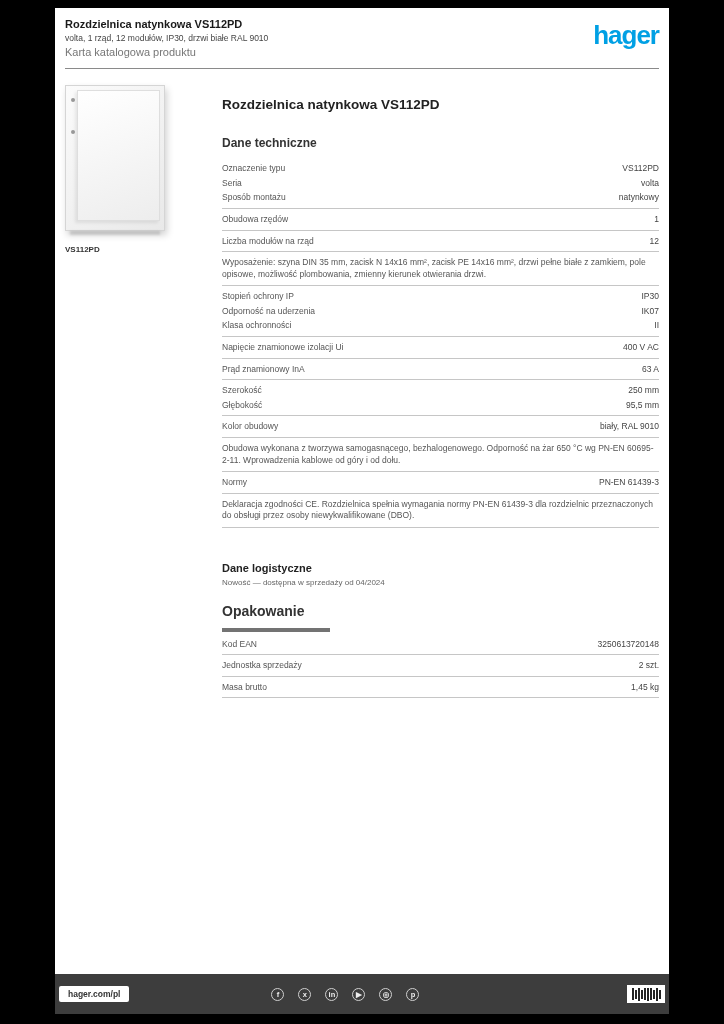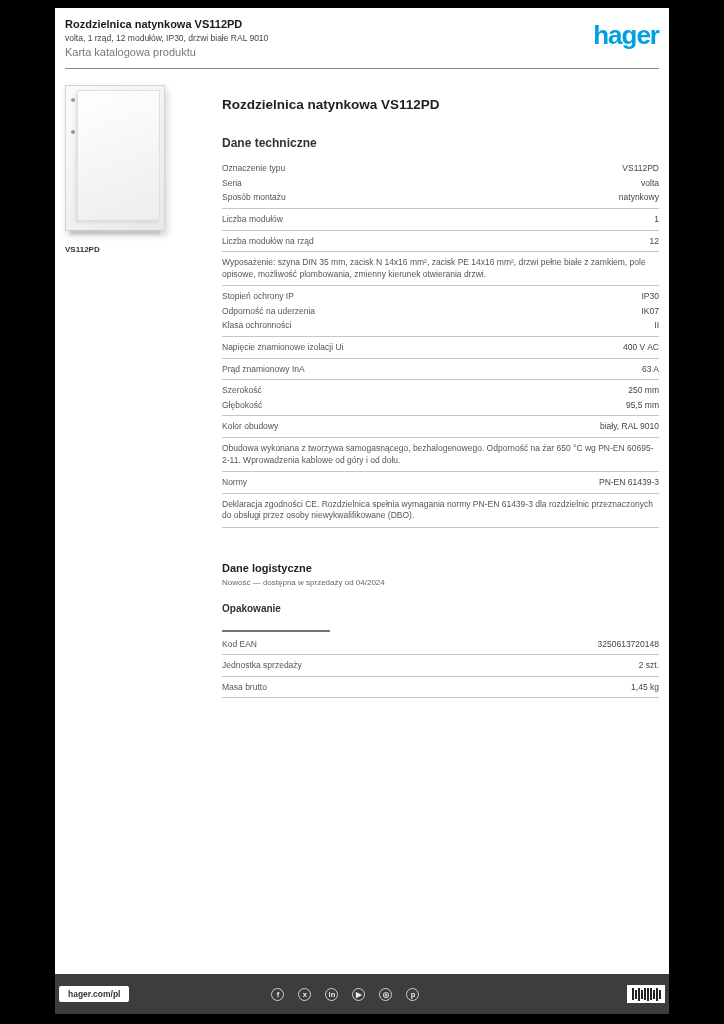--- a/index.html
+++ b/index.html
@@ -40,22 +40,22 @@
   .spec-table { margin-top:8px; }
   .group { border-bottom:1px solid #c6c6c6; padding:3px 0; }
   .spec-row { display:flex; padding:2px 0; font-size:8.5px; color:#555; line-height:1.25; }
   .spec-label { flex:0 0 52%; padding-right:8px; }
   .spec-value { flex:1; text-align:right; color:#444; }
   .desc { font-size:8.5px; color:#555; line-height:1.35; padding:2px 0; }
 
   
   .log-heading { font-size:11px; font-weight:bold; color:#222; margin-top:34px; }
   .log-note { font-size:8px; color:#666; margin-top:4px; }
-  .log-sub { display:inline-block; font-size:10px; font-weight:bold; color:#333;
-    margin-top:16px; padding-bottom:16px; border-bottom:2px solid #737373; min-width:108px; }
+  .log-sub { display:inline-block; font-size:14px; font-weight:bold; color:#333;
+    margin-top:16px; padding-bottom:9px; border-bottom:4px solid #737373; min-width:108px; }
   .log-table { margin-top:2px; }
 
   
   .footer { position:absolute; left:0; right:0; bottom:0; height:40px; background:#3d3d3d;
     display:flex; align-items:center; padding:0 4px; }
   .site-pill { background:#fff; border-radius:2px; padding:3px 9px; font-size:8.5px;
     font-weight:bold; color:#333; cursor:pointer; }
   .socials { display:flex; gap:14px; margin-left:142px; }
   .soc { width:13px; height:13px; border:1px solid #cfcfcf; border-radius:50%;
     color:#eee; font-size:7.5px; font-weight:bold; display:flex; align-items:center;
@@ -106,21 +106,21 @@
             <div class="spec-value">volta</div>
           </div>
           <div class="spec-row">
             <div class="spec-label">Sposób montażu</div>
             <div class="spec-value">natynkowy</div>
           </div>
         </div>
 
         <div class="group">
           <div class="spec-row">
-            <div class="spec-label">Liczba modułów</div>
+            <div class="spec-label">Obudowa rzędów</div>
             <div class="spec-value">1</div>
           </div>
         </div>
 
         <div class="group">
           <div class="spec-row">
             <div class="spec-label">Liczba modułów na rząd</div>
             <div class="spec-value">12</div>
           </div>
         </div>

